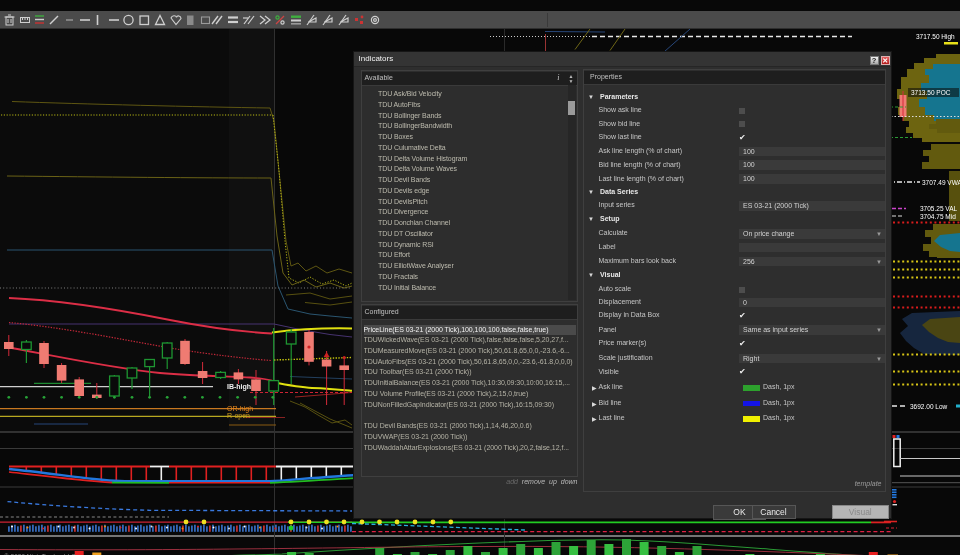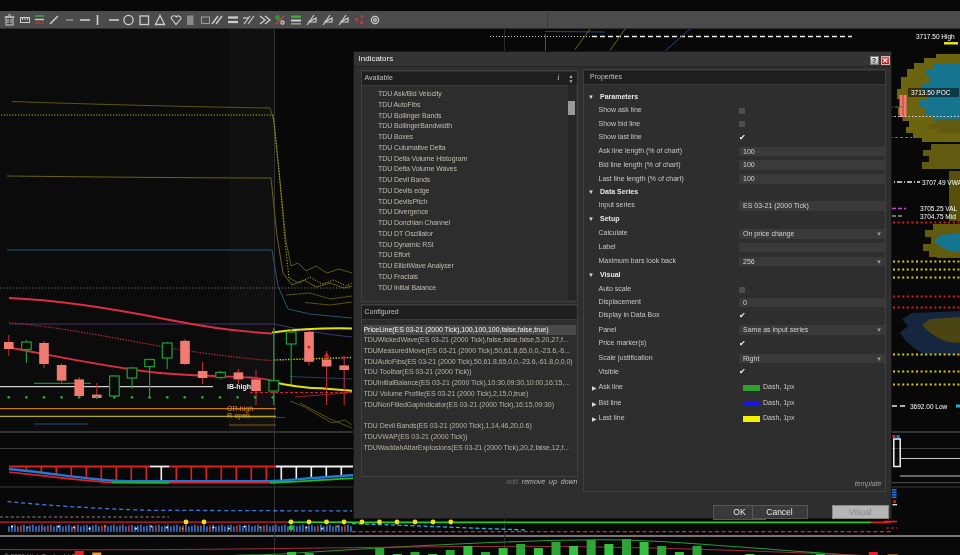--- a/index.html
+++ b/index.html
@@ -596,15 +596,15 @@
 <div style="position:absolute;left:14.5px;top:328.8px;font-size:7px;color:#c6c6c6;">Bid line</div>
 <div style="position:absolute;left:159px;top:330.8px;width:17px;height:5.5px;background:#1414e6;"></div>
 <div style="position:absolute;left:179px;top:328.8px;font-size:7px;color:#c6c6c6;">Dash, 1px</div>
 <div style="position:absolute;left:8px;top:345.0px;font-size:6px;color:#d8d8d8;">▶</div>
 <div style="position:absolute;left:14.5px;top:344.2px;font-size:7px;color:#c6c6c6;">Last line</div>
 <div style="position:absolute;left:159px;top:346.2px;width:17px;height:5.5px;background:#f0f000;"></div>
 <div style="position:absolute;left:179px;top:344.2px;font-size:7px;color:#c6c6c6;">Dash, 1px</div>
 <div style="position:absolute;right:3px;top:410px;font-size:7px;font-style:italic;color:#9a9a9a;">template</div>
 </div>
 <div style="position:absolute;left:359.5px;top:452.5px;width:53px;height:15px;background:#3a3a3a;border:1px solid #565656;box-sizing:border-box;color:#e8e8e8;font-size:8.5px;text-align:center;line-height:13px;">OK</div>
-<div style="position:absolute;left:398px;top:452.5px;width:56px;height:14.5px;background:#3a3a3a;border:1px solid #565656;box-sizing:border-box;color:#e8e8e8;font-size:8.5px;text-align:center;line-height:13px;">Cancel</div>
+<div style="position:absolute;left:398px;top:452.5px;width:44px;height:14.5px;background:#3a3a3a;border:1px solid #565656;box-sizing:border-box;color:#e8e8e8;font-size:8.5px;text-align:center;line-height:13px;">Cancel</div>
 <div style="position:absolute;left:478.5px;top:452.5px;width:56.5px;height:14.5px;background:#b5b5b5;border:1px solid #888;box-sizing:border-box;color:#8a8a8a;font-size:8.5px;text-align:center;line-height:13px;">Visual</div>
 </div>
 </div>
 </body></html>

